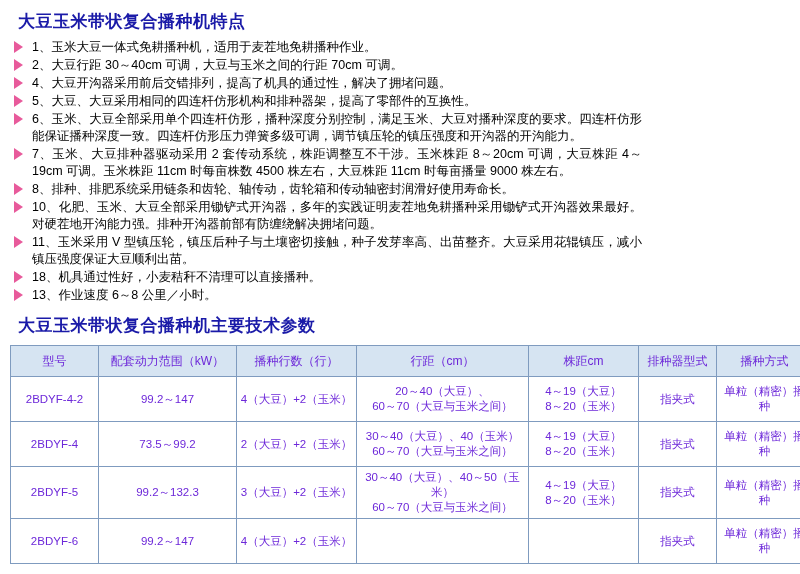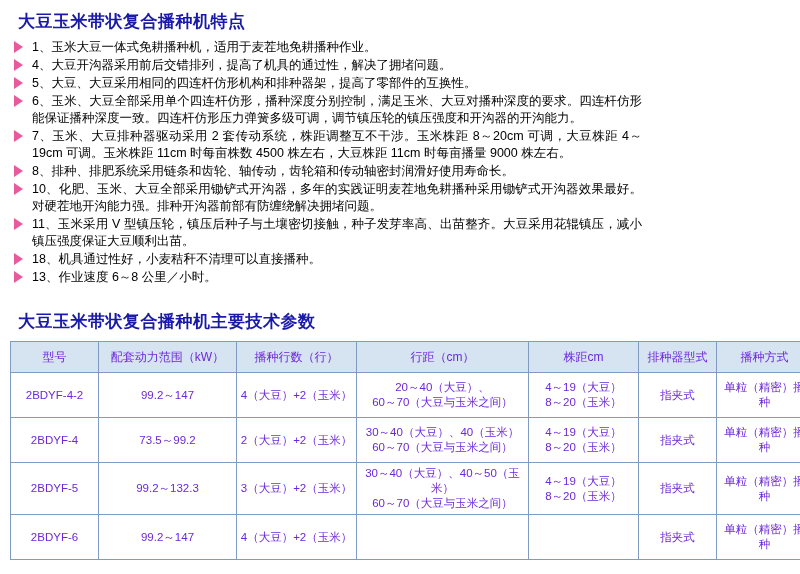--- a/index.html
+++ b/index.html
@@ -22,21 +22,21 @@
     padding: 8px 10px 4px 10px;
   }
   .section-title {
     font-size: 17px;
     font-weight: bold;
     color: #1a1aa8;
     letter-spacing: 0.5px;
     margin: 2px 0 6px 8px;
   }
   .section-title.second {
-    margin-top: 24px;
+    margin-top: 10px;
     margin-bottom: 8px;
   }
   .bullet-list {
     margin: 0;
     padding: 0;
     list-style: none;
   }
   .bullet-item {
     position: relative;
     display: block;
@@ -99,20 +99,24 @@
 <body>
 
 <div class="page">
 
   <div class="section-title">大豆玉米带状复合播种机特点</div>
 
   <div class="bullet-list" id="feature-list">
       <div class="bullet-item">
         <span class="bullet-arrow"></span>
         <span class="bullet-text">1、玉米大豆一体式免耕播种机，适用于麦茬地免耕播种作业。</span>
+      </div>
+      <div class="bullet-item">
+        <span class="bullet-arrow"></span>
+        <span class="bullet-text">2、大豆行距 30～40cm 可调，大豆与玉米之间的行距 70cm 可调。</span>
       </div>
       <div class="bullet-item">
         <span class="bullet-arrow"></span>
         <span class="bullet-text">4、大豆开沟器采用前后交错排列，提高了机具的通过性，解决了拥堵问题。</span>
       </div>
       <div class="bullet-item">
         <span class="bullet-arrow"></span>
         <span class="bullet-text">5、大豆、大豆采用相同的四连杆仿形机构和排种器架，提高了零部件的互换性。</span>
       </div>
       <div class="bullet-item">

